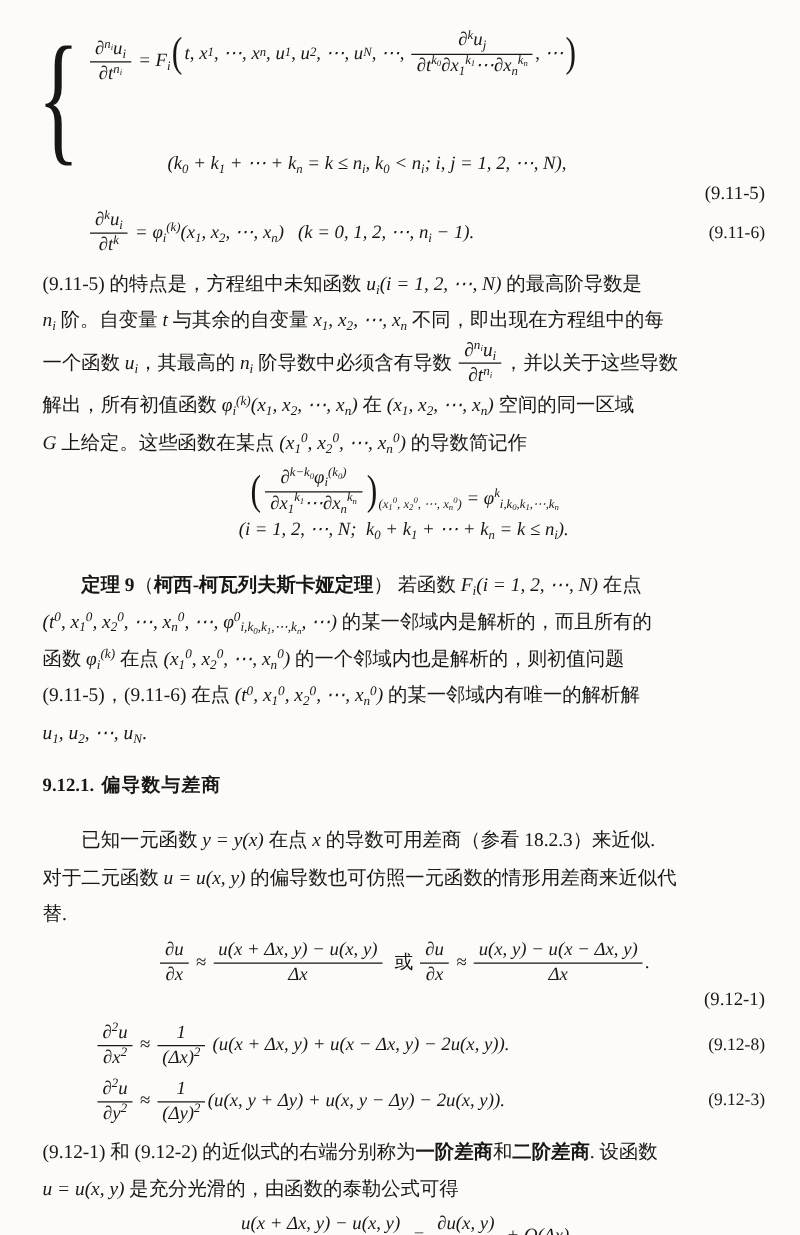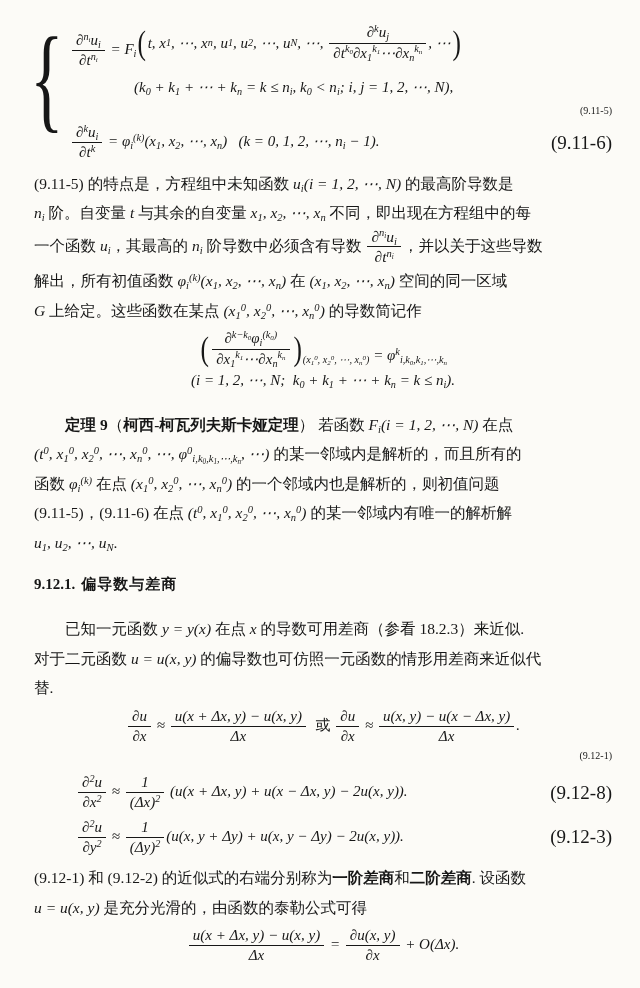--- a/index.html
+++ b/index.html
@@ -25,24 +25,24 @@
   .bparen::before,.bparen::after{
     font-size:225%;font-style:normal;font-weight:400;line-height:1;transform:scaleX(.75);
   }
   
   .eqsys{position:relative;padding-left:36px;margin-top:6px;}
   .brace{
     position:absolute;left:-4px;top:-2px;font-size:100px;line-height:108px;
     transform:scale(.7,1.16);transform-origin:left top;font-style:normal;
   }
   .eqsys .l1{line-height:50px;}
-  .eqsys .l2{line-height:26px;padding-left:64px;}
-  .eqno-line{text-align:right;line-height:22px;font-size:10px;}
+  .eqsys .l2{line-height:26px;padding-left:64px;margin-top:44px;}
+  .eqno-line{text-align:right;line-height:22px;font-size:15px;}
   .eqrow{display:flex;justify-content:space-between;align-items:center;margin-top:2px;}
-  .eqno{font-style:normal;font-size:19px;white-space:pre;}
+  .eqno{font-style:normal;font-size:14px;white-space:pre;}
   
   .para{margin-top:7px;}
   .pline{line-height:29.5px;white-space:nowrap;font-size:15.5px;}
   .pline.ind{padding-left:2em;margin-top:20px;}
   
   .display{margin:5px 0 3px;}
   .center{text-align:center;line-height:1.25;}
   .display .sub2{margin-top:3px;}
   
   .sec{margin:22px 0 4px;text-align:center;font-size:21px;font-weight:bold;letter-spacing:3px;}

